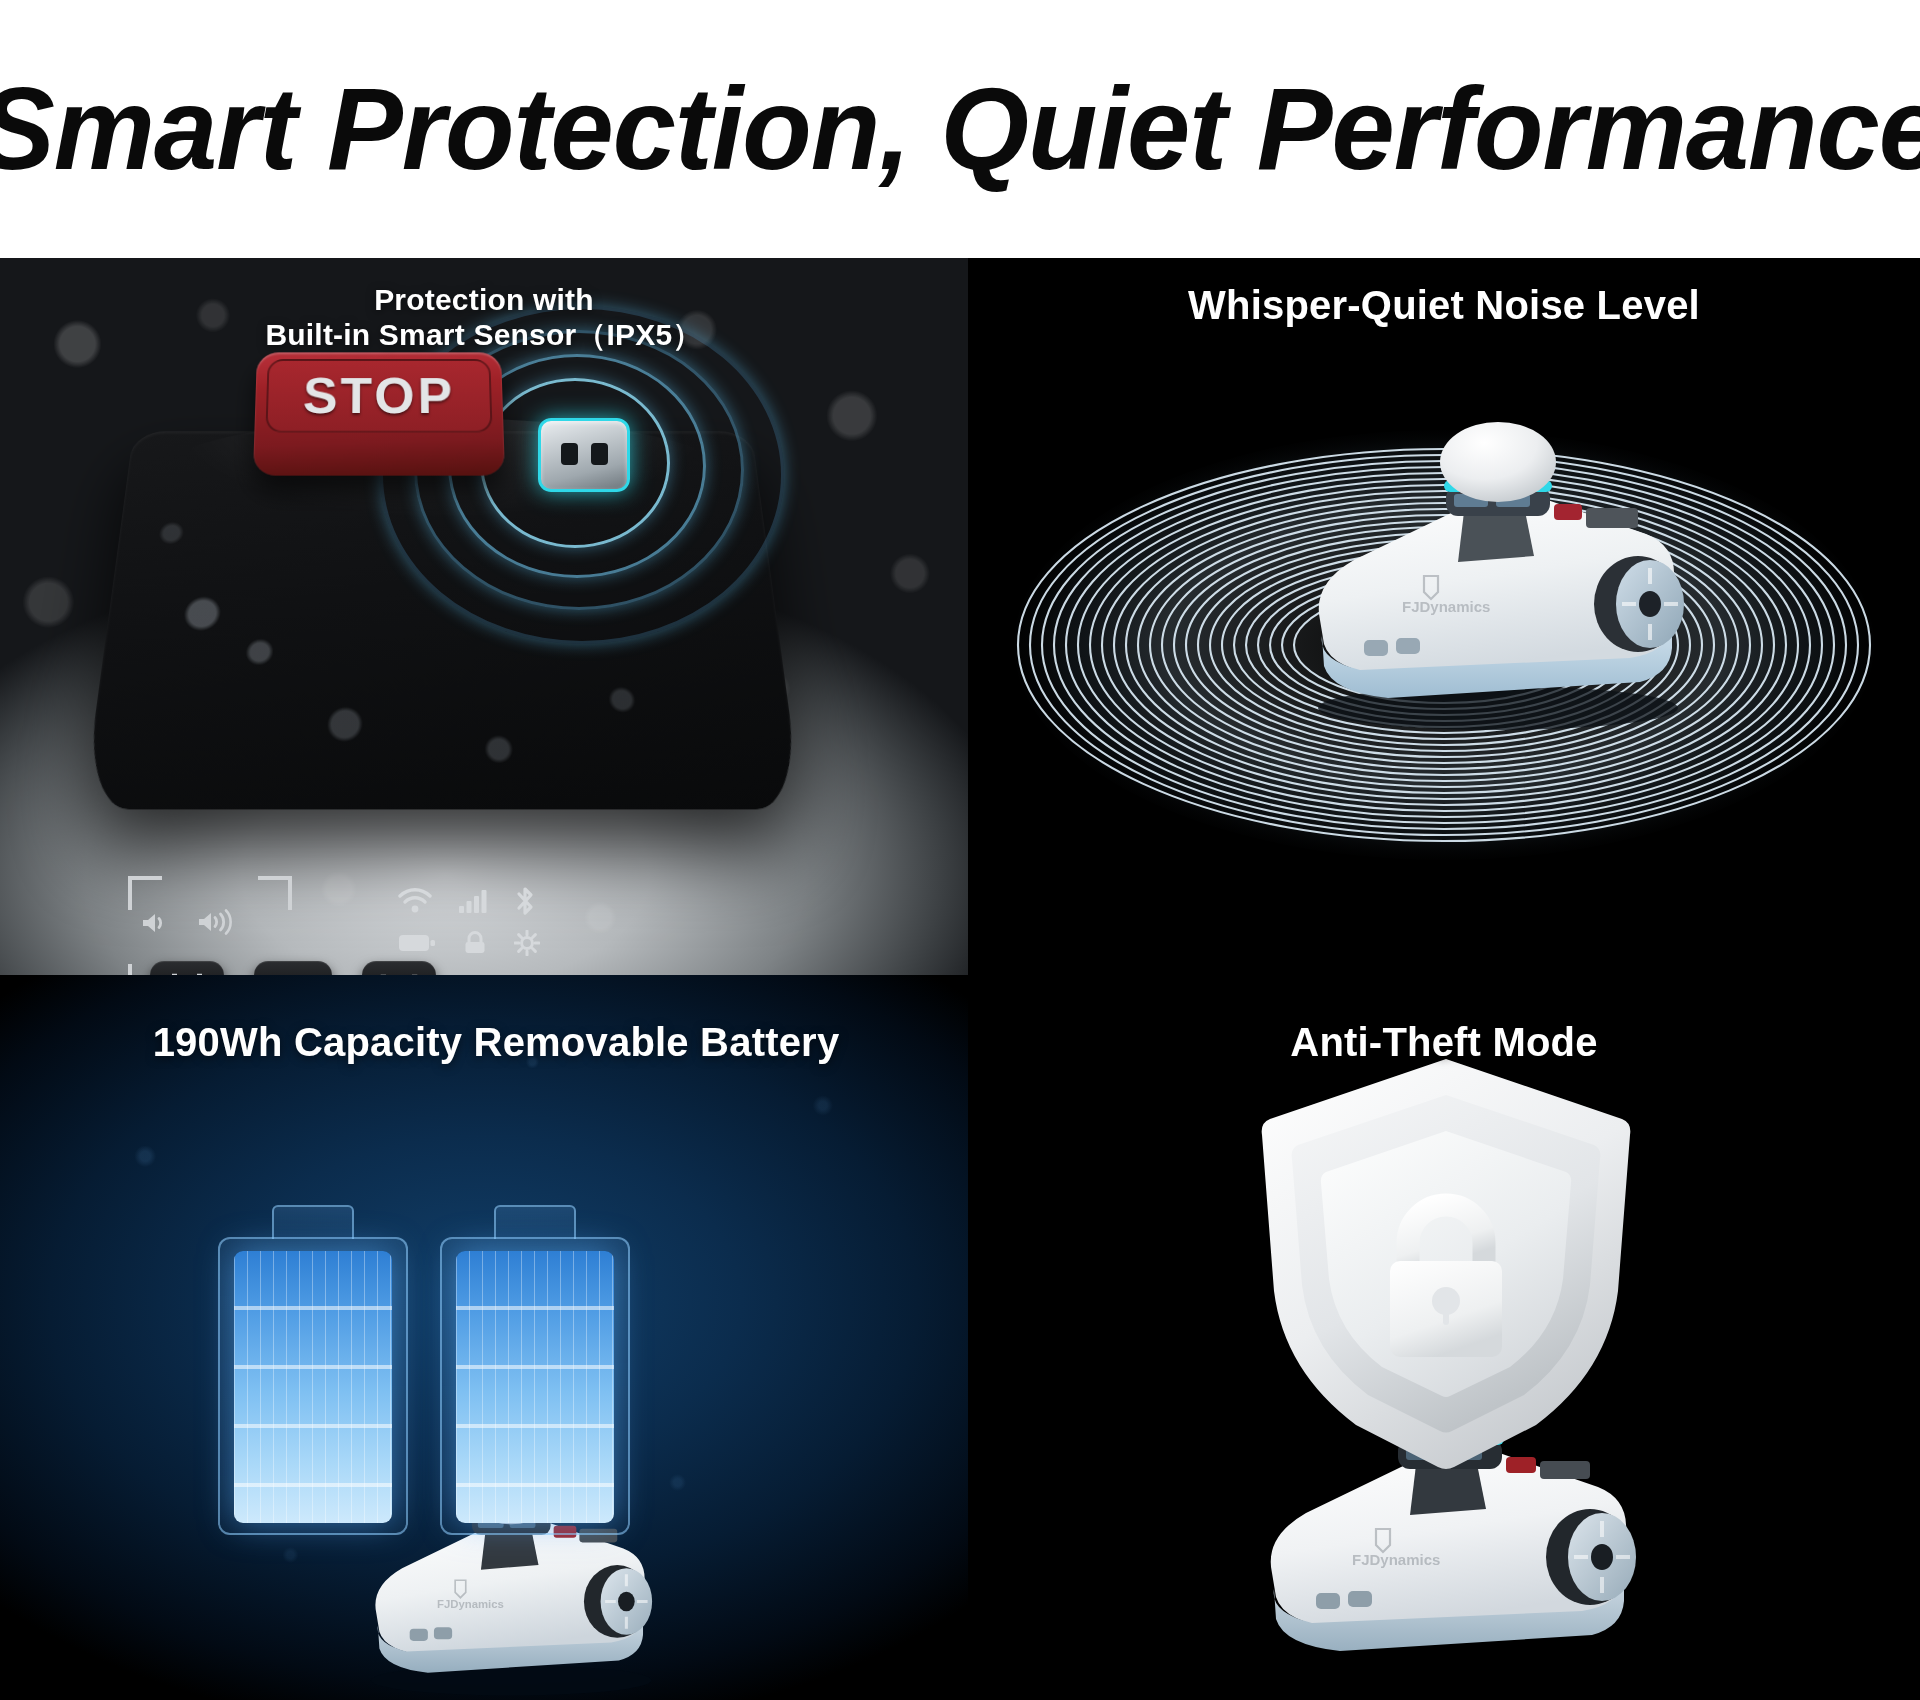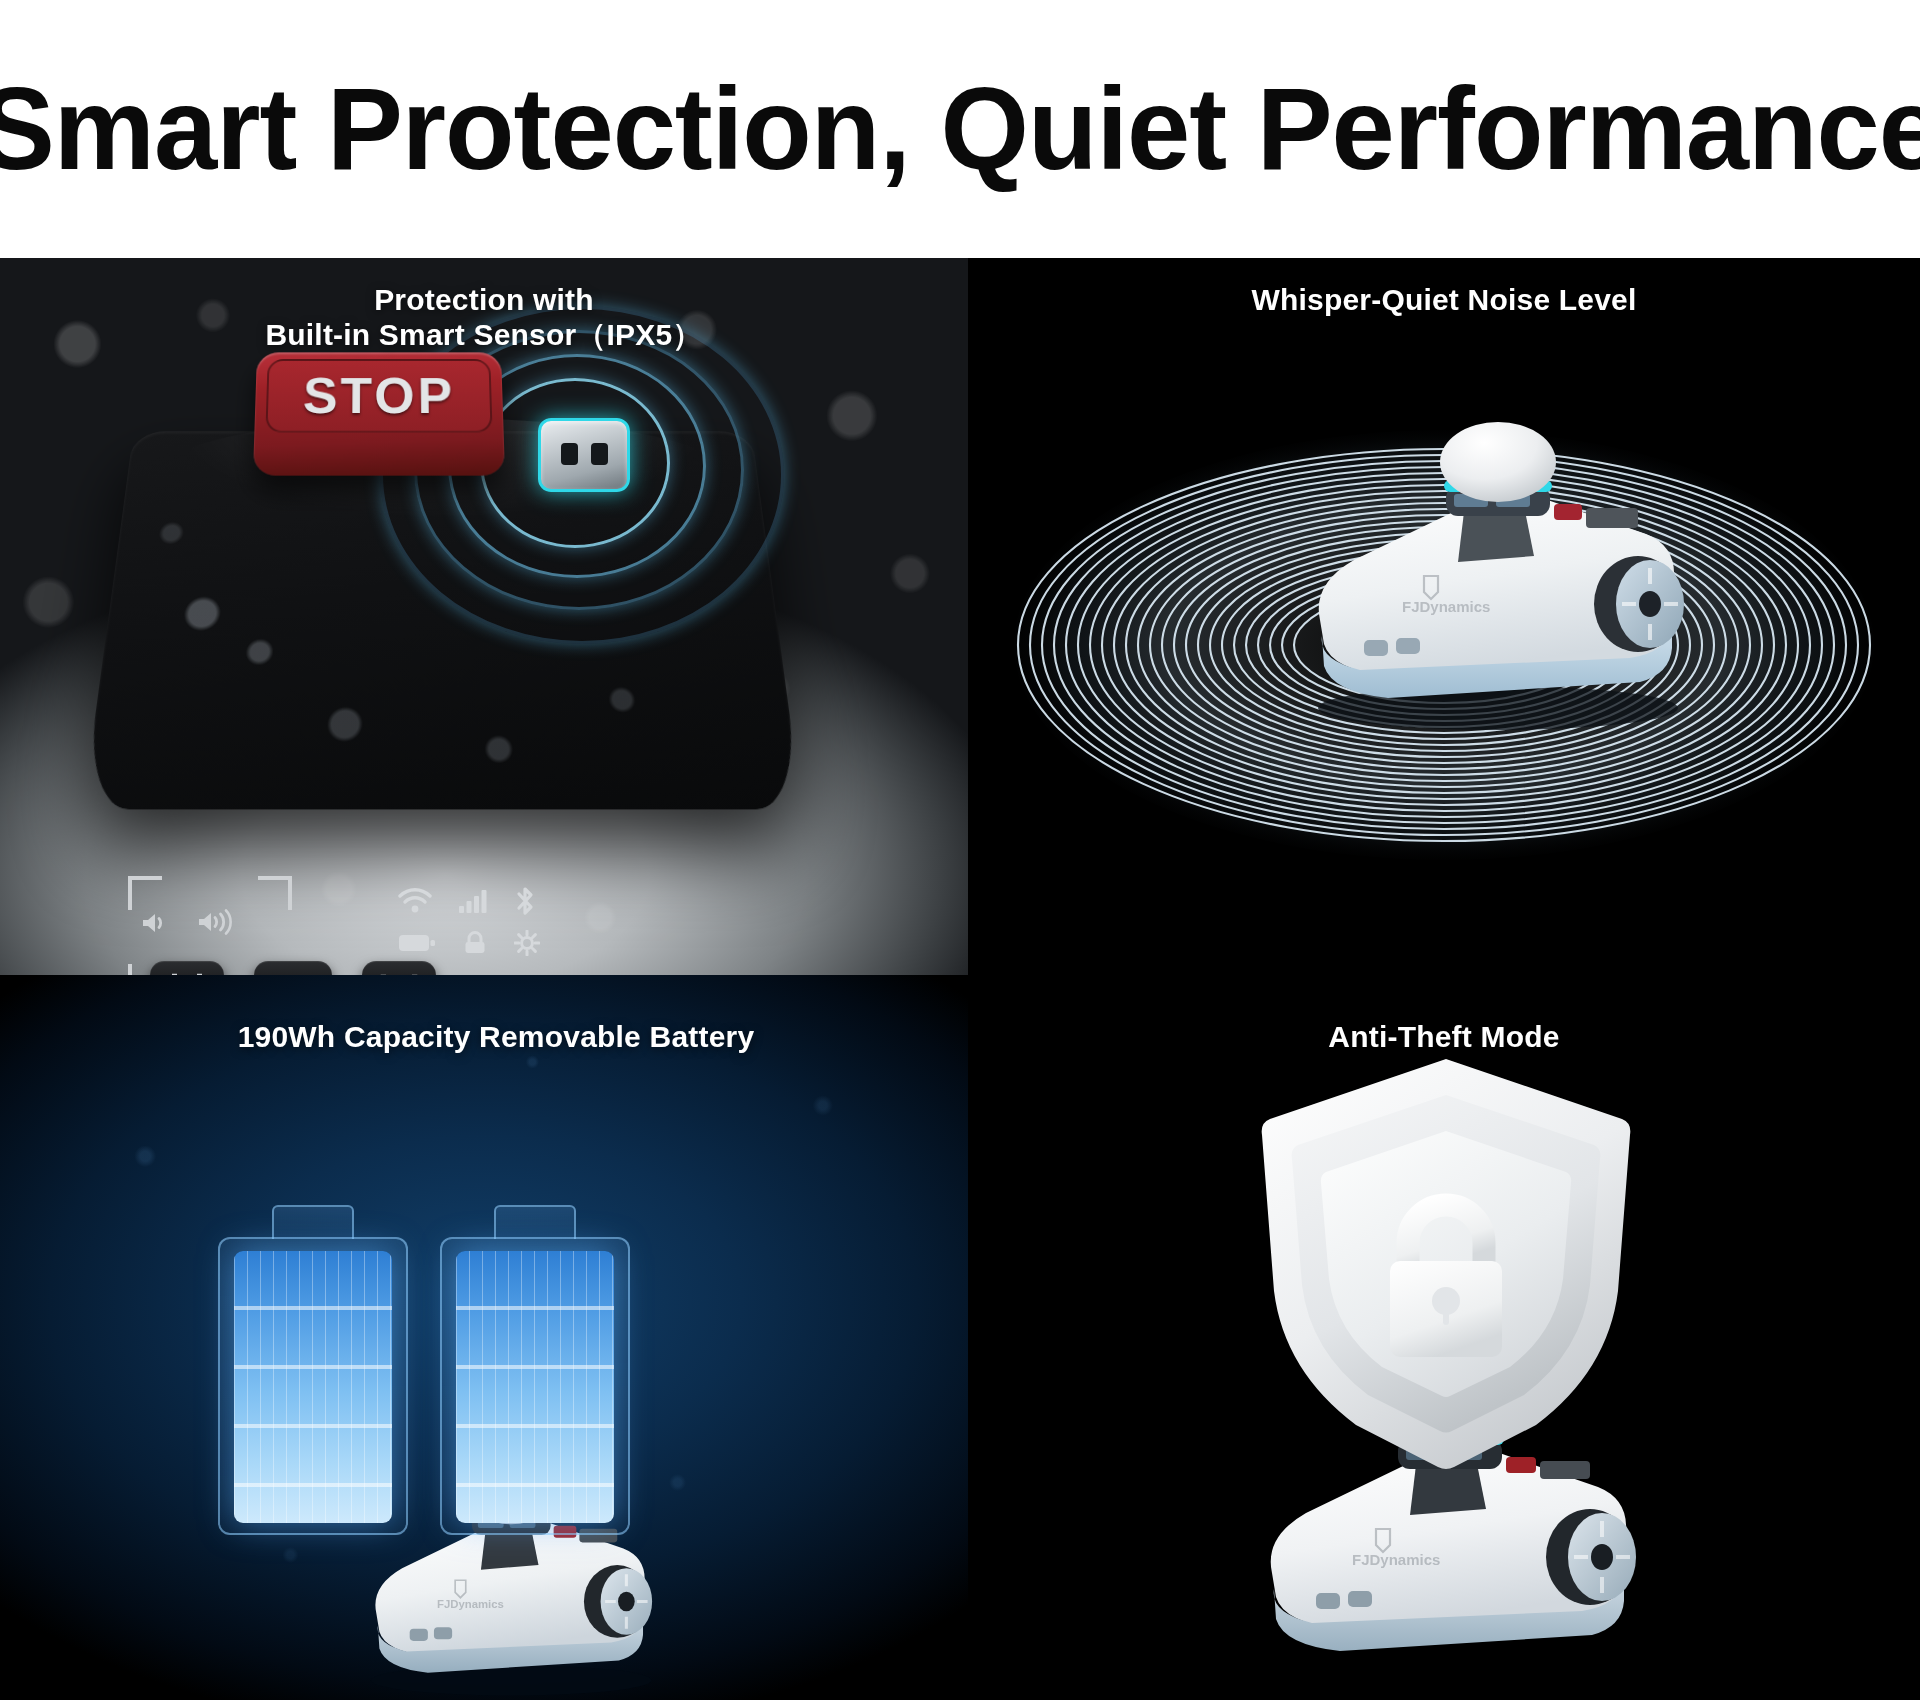--- a/index.html
+++ b/index.html
@@ -8,21 +8,21 @@
     background:#ffffff;
     font-family:"Liberation Sans", sans-serif;
     overflow:hidden;
   }
   #page { position:relative; width:1920px; height:1700px; background:#fff; }
 
   
   .hero {
     position:absolute; left:0; top:0; width:1920px; height:258px;
     background:#ffffff;
-    display:flex; align-items:center; justify-content:center;
+    display:flex; align-items:center; justify-content:center;font-style:italic;
   }
   .hero-title {
     font-size:116px;
     font-weight:800;
     letter-spacing:-1px;
     color:#0a0a0a;
     white-space:nowrap;
     transform:scaleX(0.98);
     line-height:1;
   }
@@ -36,21 +36,21 @@
     grid-template-rows:717px 725px;
     background:#000;
   }
   .panel { position:relative; overflow:hidden; background:#000; }
 
   .panel-title {
     position:absolute; left:0; right:0;
     text-align:center;
     color:#ffffff;
     font-weight:800;
-    font-size:30px;
+    font-size:40px;
     line-height:1.18;
     letter-spacing:0.2px;
     z-index:40;
     text-shadow:0 2px 10px rgba(0,0,0,.55);
   }
   .p1 .panel-title { top:24px; font-size:30px; }
   .p2 .panel-title { top:24px; }
   .p3 .panel-title { top:44px;padding-left:24px; }
   .p4 .panel-title { top:44px; }
 

